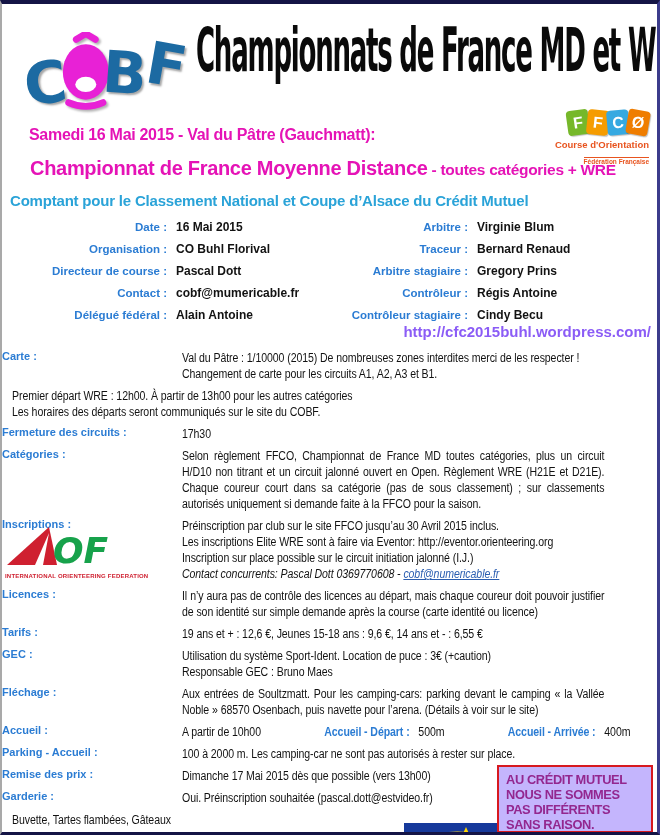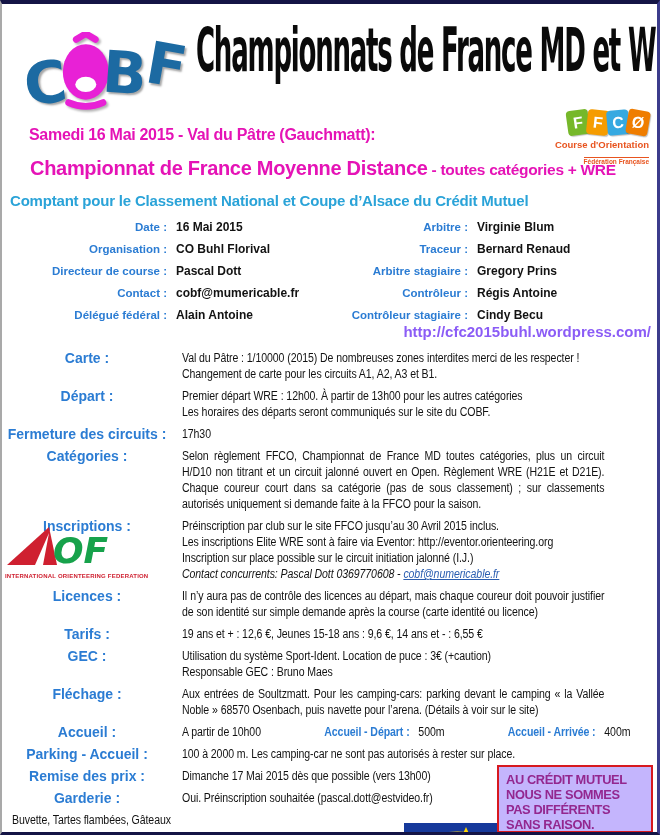--- a/index.html
+++ b/index.html
@@ -39,21 +39,21 @@
   .info-col.left{left:0; width:322px;}
   .info-col.right{left:318px; width:337px;}
   .info-row{display:flex; height:22px; align-items:center;}
   .info-label{flex:0 0 165px; text-align:right; font-size:11.5px; font-weight:bold; color:#2b7cd3; white-space:nowrap;}
   .info-col.right .info-label{flex:0 0 148px;}
   .info-value{margin-left:9px; font-size:12px; font-weight:bold; color:#121212; white-space:nowrap;}
   .site-url{position:absolute; right:6px; top:319px; font-size:15px; font-weight:bold; color:#8b5cf6; text-decoration:none; white-space:nowrap;}
   
   .details{position:absolute; left:0; top:346px; width:660px;}
   .detail-row{display:flex; margin-bottom:6px;}
-  .detail-label{flex:0 0 170px; text-align:center; font-size:14px; font-weight:bold; color:#2b7cd3; white-space:nowrap;}
+  .detail-label{flex:0 0 170px; text-align:left; font-size:11px; font-weight:bold; color:#2b7cd3; white-space:nowrap;}
   .detail-content{margin-left:10px; width:536px; transform:scaleX(0.88); transform-origin:0 0; font-size:12px; color:#121212; line-height:16px; letter-spacing:-.1px;}
   .detail-content.justify .line{text-align:justify;}
   .seg.italic{font-style:italic;}
   .seg.link{color:#2a5db0; text-decoration:underline;}
   .inline-strip{display:flex; align-items:baseline; white-space:nowrap;}
   .inline-strip .ivalue{color:#121212;}
   .inline-strip .ilabel{color:#2b7cd3; font-weight:bold; margin-left:72px;}
   .inline-strip .ilabel + .ivalue{margin-left:10px;}
   
   .iof{position:absolute; left:3px; top:521px; width:116px; z-index:2;}
@@ -150,21 +150,20 @@
 
   <div class="details">
       <div class="detail-row">
         <div class="detail-label">Carte :</div>
         <div class="detail-content">
           <div class="line"><span class="seg">Val du Pâtre : 1/10000 (2015) De nombreuses zones interdites merci de les respecter !</span></div>
           <div class="line"><span class="seg">Changement de carte pour les circuits A1, A2, A3 et B1.</span></div>
         </div>
       </div>
       <div class="detail-row">
-        <div class="detail-label">Départ :</div>
         <div class="detail-content">
           <div class="line"><span class="seg">Premier départ WRE : 12h00. À partir de 13h00 pour les autres catégories</span></div>
           <div class="line"><span class="seg">Les horaires des départs seront communiqués sur le site du COBF.</span></div>
         </div>
       </div>
       <div class="detail-row">
         <div class="detail-label">Fermeture des circuits :</div>
         <div class="detail-content">
           <div class="line"><span class="seg">17h30</span></div>
         </div>

